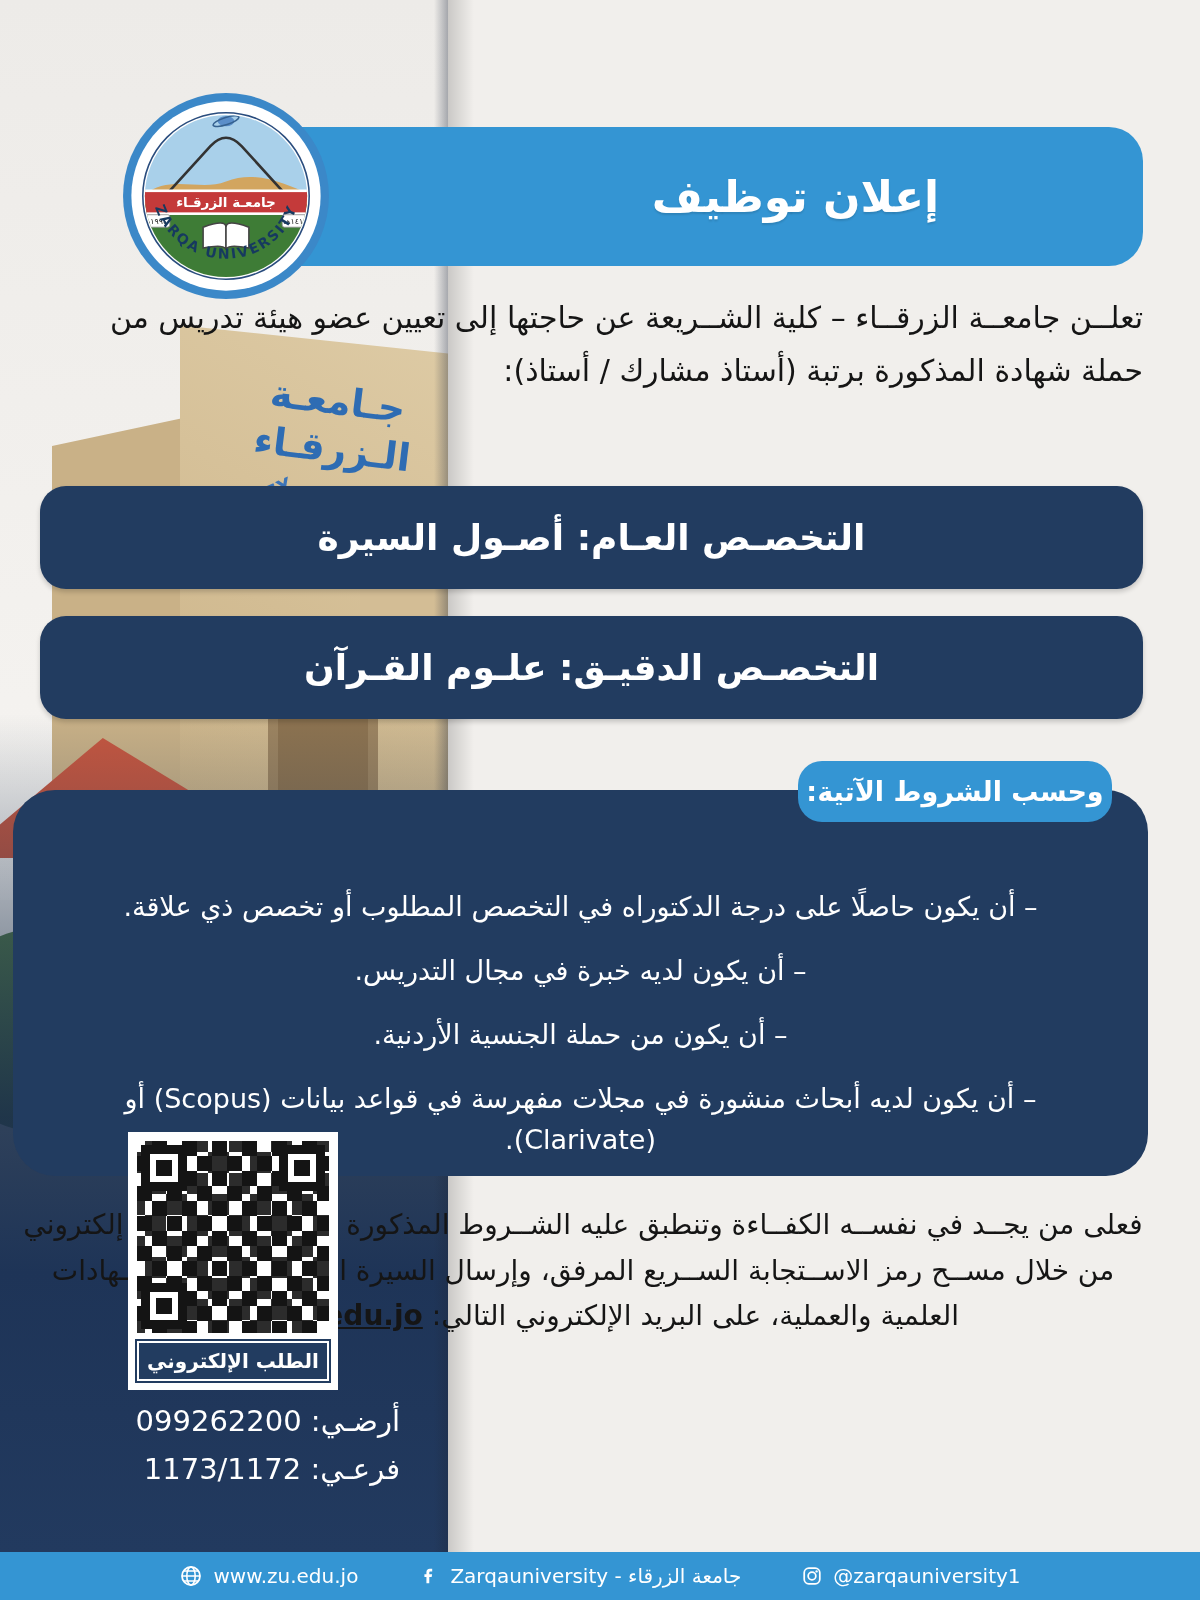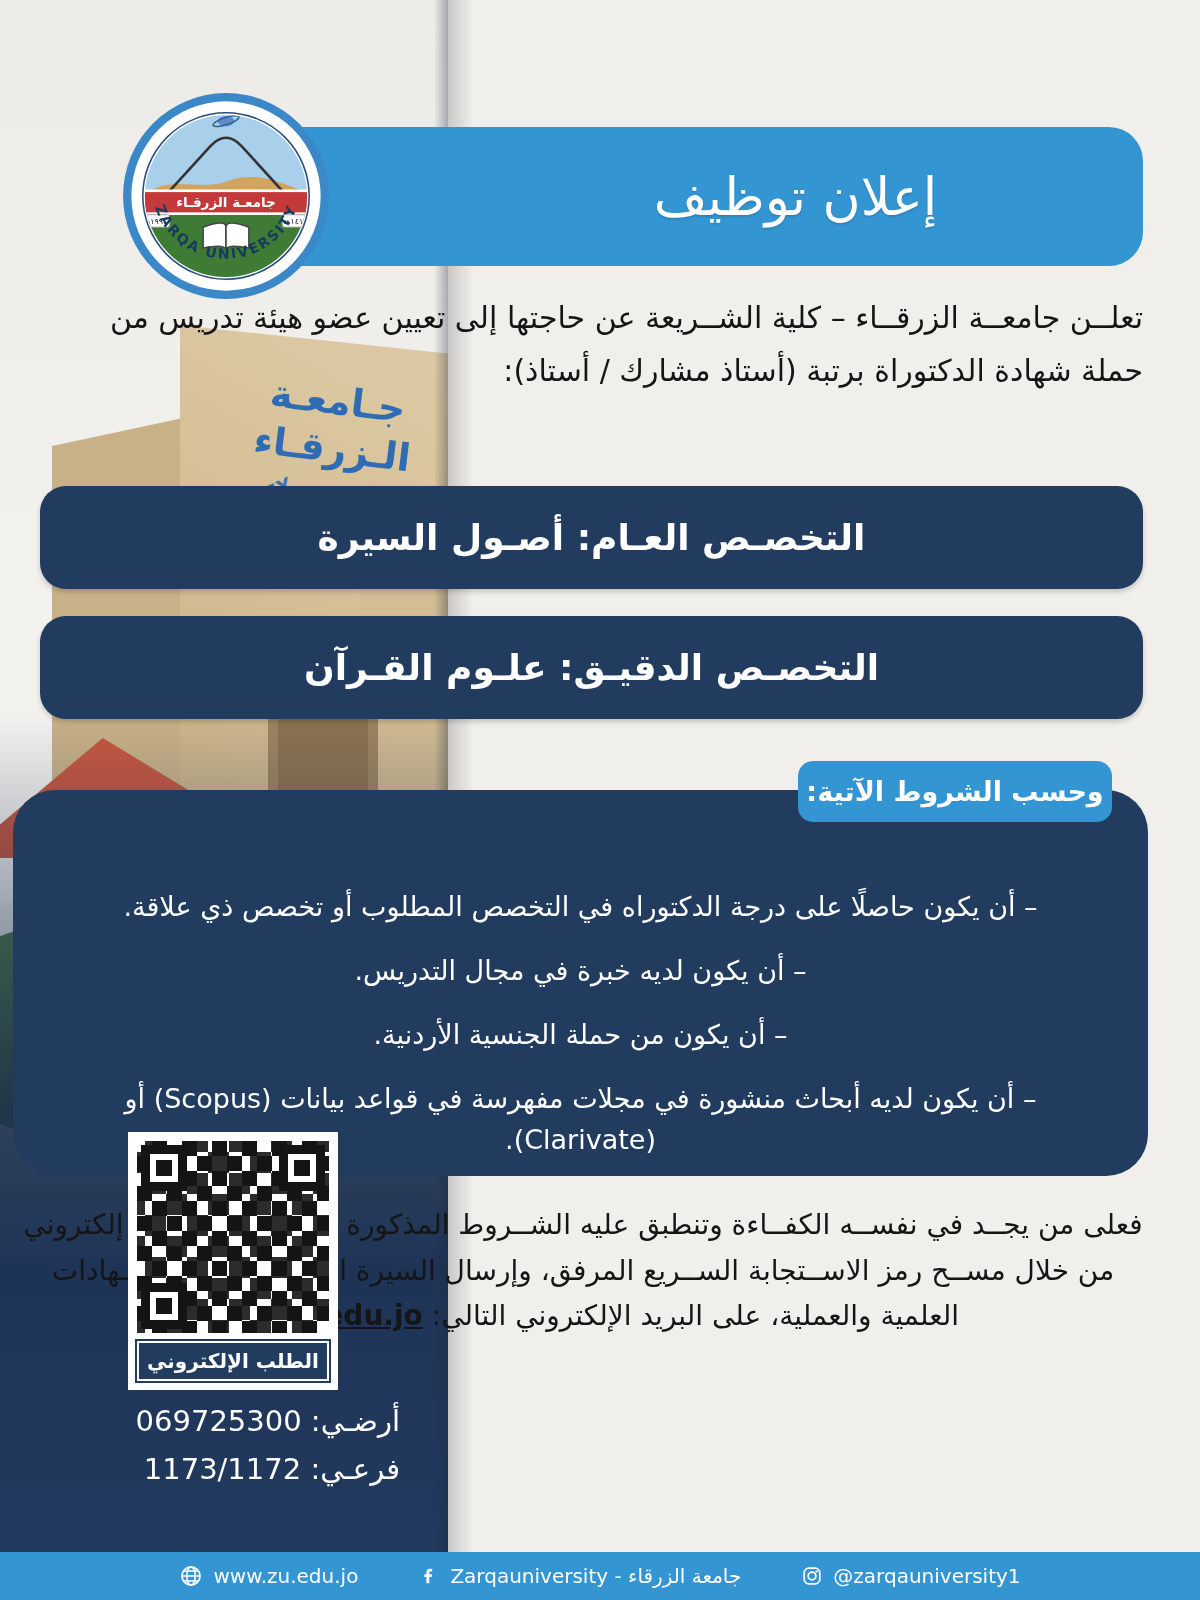--- a/index.html
+++ b/index.html
@@ -39,31 +39,31 @@
   .navy-overlay{position:absolute;inset:0;
       background:linear-gradient(180deg,rgba(28,49,78,0) 46%,rgba(28,49,78,.45) 60%,rgba(26,46,74,.9) 72%,#1e3457 82%,#223a5f 100%);}
 
   
   .content-panel{position:absolute;left:448px;top:0;width:752px;height:1552px;background:#f1efec;}
   .content-panel::before{content:"";position:absolute;left:0;top:0;bottom:0;width:26px;
       background:linear-gradient(90deg,rgba(0,0,0,.16),rgba(0,0,0,0));}
 
   .header-band{position:absolute;left:190px;top:127px;width:953px;height:139px;background:#3495d3;
       border-radius:34px;z-index:4;display:flex;align-items:center;justify-content:center;padding-left:258px;box-sizing:border-box;}
-  .header-band .title{color:#fff;font-size:52px;font-weight:normal;direction:rtl;white-space:nowrap;
+  .header-band .title{color:#fff;font-size:44px;font-weight:bold;direction:rtl;white-space:nowrap;
       text-shadow:0 2px 2px rgba(0,0,0,.12);}
 
   .intro{position:absolute;left:40px;right:57px;top:292px;font-size:30px;line-height:1.76;color:#151515;
       direction:rtl;text-align:right;}
   .pill{position:absolute;left:40px;right:57px;height:103px;background:#223c60;border-radius:26px;
       display:flex;align-items:center;justify-content:center;color:#fff;font-weight:bold;font-size:36px;
       direction:rtl;white-space:nowrap;box-shadow:0 3px 5px rgba(0,0,0,.18);}
   .pill.p1{top:486px;} .pill.p2{top:616px;}
 
-  .cond-badge{position:absolute;top:761px;right:88px;width:314px;height:61px;background:#3495d3;border-radius:15px;
+  .cond-badge{position:absolute;top:761px;right:88px;width:314px;height:61px;background:#3495d3;border-radius:24px;
       z-index:3;display:flex;align-items:center;justify-content:center;color:#fff;font-weight:bold;font-size:27px;direction:rtl;}
   .cond-panel{position:absolute;top:790px;left:13px;right:52px;height:386px;background:#223c60;border-radius:42px;
       padding:96px 42px 30px;box-sizing:border-box;z-index:2;}
   .cond-item{color:#fff;font-size:27px;line-height:1.55;text-align:center;direction:rtl;margin-bottom:22px;}
   .cond-item:last-child{margin-bottom:0;}
 
   .closing{position:absolute;left:18px;right:52px;top:1202px;font-size:28px;line-height:1.63;color:#151515;
       text-align:center;direction:rtl;}
   .closing .email{font-weight:bold;text-decoration:underline;direction:ltr;unicode-bidi:embed;cursor:pointer;}
 
@@ -123,21 +123,21 @@
     <div class="qr-card">
       <div class="qr">
         <div class="finder tl"></div>
         <div class="finder tr"></div>
         <div class="finder bl"></div>
       </div>
       <div class="qr-caption">الطلب الإلكتروني</div>
     </div>
 
     <div class="phones">
-      <div>أرضـي: 069725300</div>
+      <div>أرضـي: 099262200</div>
       <div>فرعـي: 1173/1172</div>
     </div>
   </div>
 
   <div class="content-panel"></div>
 
   <div class="header-band">
     <div class="title">إعلان توظيف</div>
   </div>
 
@@ -165,21 +165,21 @@
       <rect x="154" y="118" width="26" height="12" rx="2" fill="#fff" stroke="#888" stroke-width="0.8"></rect>
       <text x="33" y="127" text-anchor="middle" font-size="7.5" fill="#222">١٩٩٤م</text>
       <text x="167" y="127" text-anchor="middle" font-size="7.5" fill="#222">١٤١٥هـ</text>
       <path id="seal-arc" d="M 32 112 A 72 72 0 0 0 168 112" fill="none"></path>
       <text font-size="13.5" font-weight="bold" fill="#16395f" letter-spacing="2">
         <textPath href="#seal-arc" startOffset="50%" text-anchor="middle">ZARQA UNIVERSITY</textPath>
       </text>
     </g>
   </svg>
 
-  <div class="intro">تعلــن جامعــة الزرقــاء – كلية الشــريعة عن حاجتها إلى تعيين عضو هيئة تدريس من حملة شهادة الدكتوراة برتبة (أستاذ مشارك / أستاذ):</div>
+  <div class="intro">تعلــن جامعــة الزرقــاء – كلية الشــريعة عن حاجتها إلى تعيين عضو هيئة تدريس من حملة شهادة المذكورة برتبة (أستاذ مشارك / أستاذ):</div>
 
   <div class="pill p1">
     <span>التخصـص العـام: أصـول السيرة</span>
   </div>
   <div class="pill p2">
     <span>التخصـص الدقيـق: علـوم القـرآن</span>
   </div>
 
   <div class="cond-badge">
     <span>وحسب الشروط الآتية:</span>

